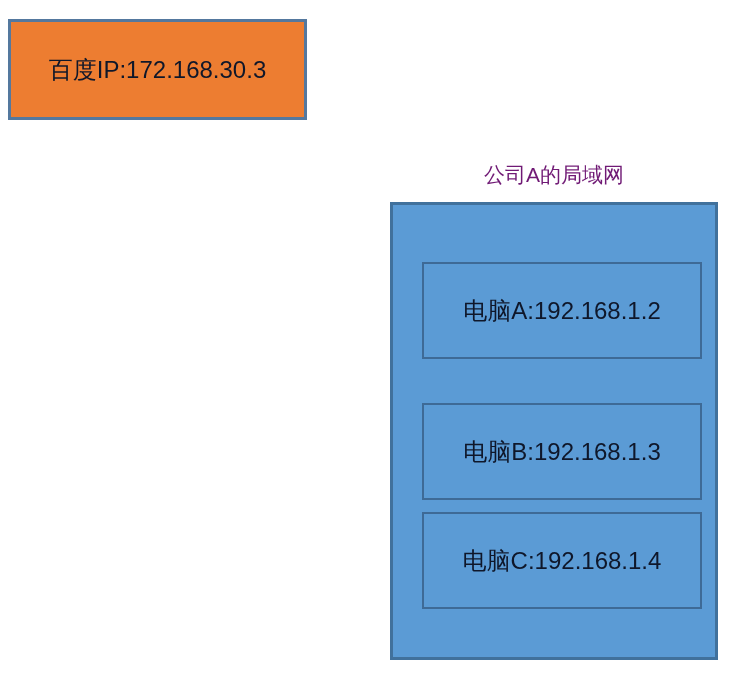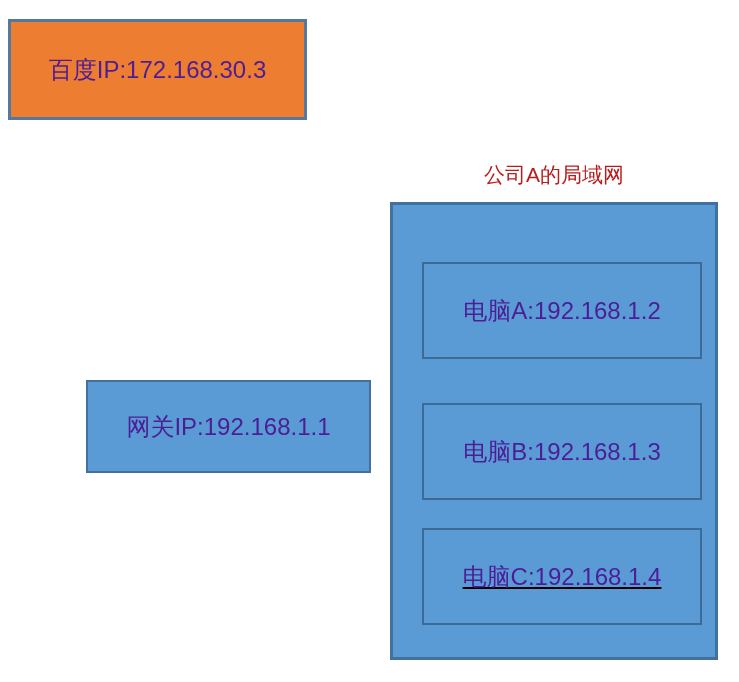--- a/index.html
+++ b/index.html
@@ -16,40 +16,40 @@
     overflow: hidden;
   }
   .shape {
     position: absolute;
     box-sizing: border-box;
     display: flex;
     align-items: center;
     justify-content: center;
   }
   .shape-label {
-    color: #4c1d95;
+    color: #0f172a;
     font-size: 24px;
     white-space: nowrap;
     text-align: center;
   }
   .baidu-box {
     left: 8px;
     top: 19px;
     width: 299px;
     height: 101px;
     background: #ED7D31;
     border: 3px solid #54789E;
   }
   .lan-title {
     position: absolute;
     left: 390px;
     top: 161px;
     width: 328px;
     text-align: center;
-    color: #b91c1c;
+    color: #701a75;
     font-size: 21px;
     line-height: 28px;
     white-space: nowrap;
   }
   .lan-box {
     left: 390px;
     top: 202px;
     width: 328px;
     height: 458px;
     background: #5B9BD5;
@@ -64,21 +64,21 @@
     height: 97px;
     background: #5B9BD5;
     border: 2px solid #3E6A96;
     display: flex;
     align-items: center;
     justify-content: center;
     margin-top: 18px;
   }
   .computer-a { top: 39px; }
   .computer-b { top: 180px; }
-  .computer-c { top: 305px; text-decoration: underline; }
+  .computer-c { top: 289px; }
   .gateway-box {
     left: 86px;
     top: 380px;
     width: 285px;
     height: 93px;
     background: #5B9BD5;
     border: 2px solid #41719C;
   }
 </style>
 </head>
@@ -101,17 +101,14 @@
     <div class="computer-box computer-b">
       <span class="shape-label">电脑B:192.168.1.3</span>
     </div>
 
     <div class="computer-box computer-c">
       <span class="shape-label">电脑C:192.168.1.4</span>
     </div>
 
   </div>
 
-  <div class="shape gateway-box">
-    <span class="shape-label">网关IP:192.168.1.1</span>
-  </div>
 
 </div>
 
 </body></html>

